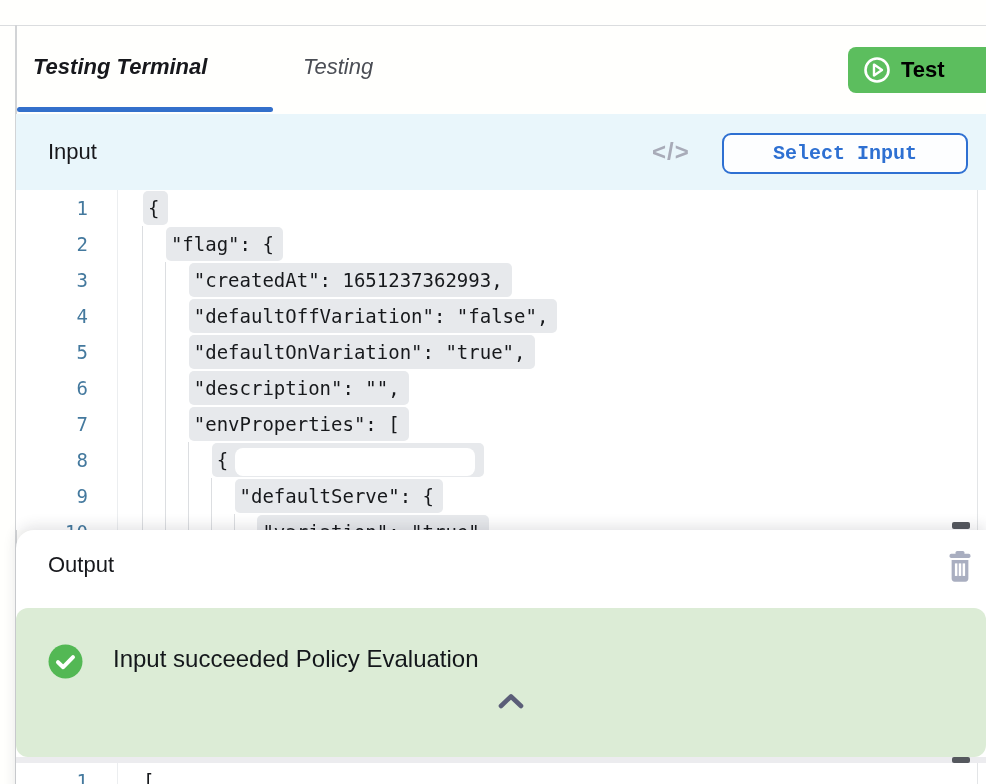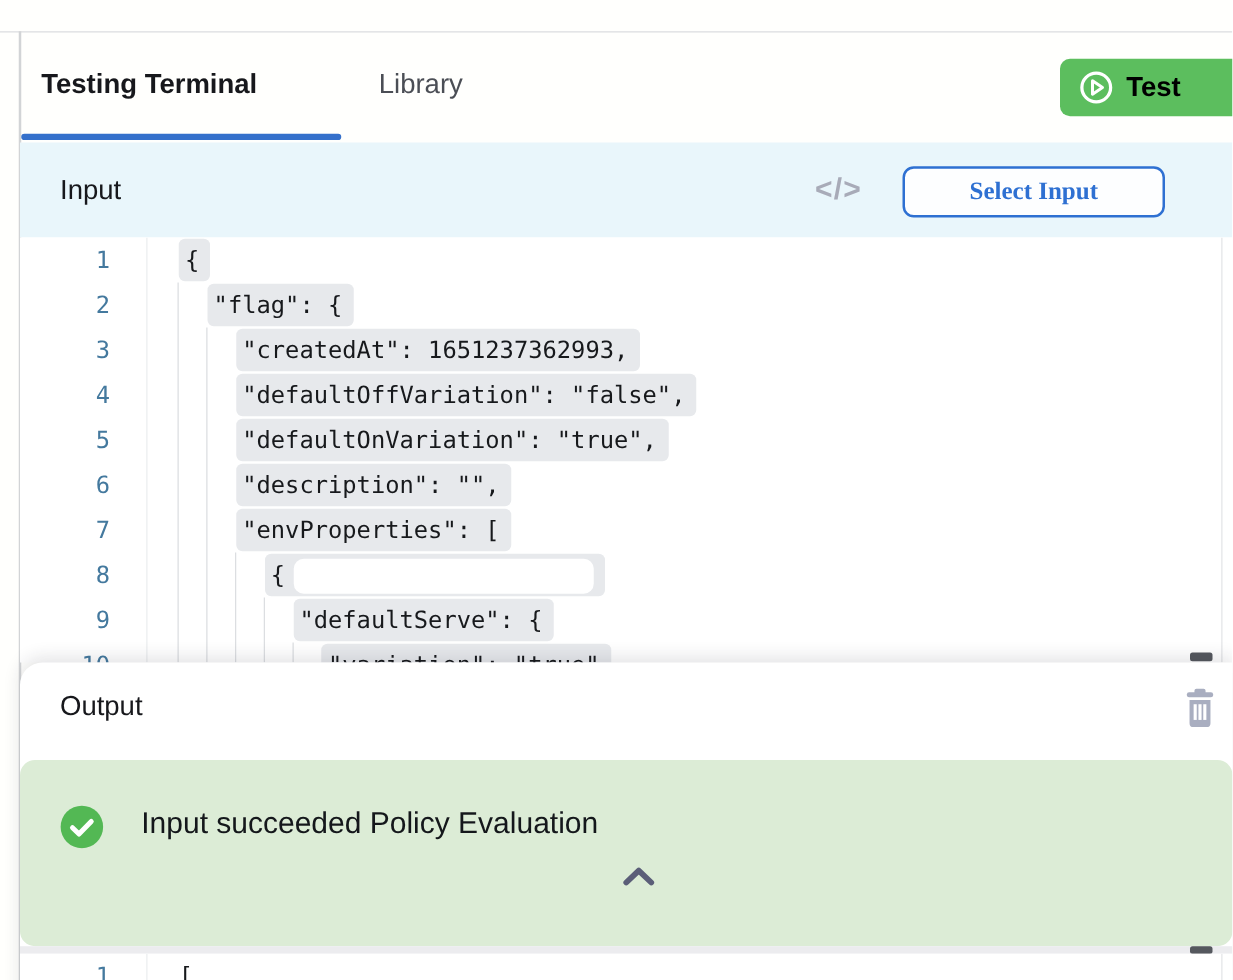--- a/index.html
+++ b/index.html
@@ -4,41 +4,41 @@
 <style>
   * { margin:0; padding:0; box-sizing:border-box; }
   html,body { width:986px; height:784px; overflow:hidden; background:#ffffff;
     font-family:"Liberation Sans", sans-serif; }
   .screen { position:relative; width:986px; height:784px; background:#fffffd; overflow:hidden; }
 
   .top-border { position:absolute; left:0; top:25px; width:986px; height:1px; background:#dbdddf; }
   .left-border { position:absolute; left:15px; top:25px; width:2px; height:759px; background:#d2d4d6; }
 
   
-  .tab { position:absolute; top:54px; font-size:22px; cursor:pointer; }
+  .tab { position:absolute; top:54px; font-size:22px; cursor:pointer;font-style:italic; }
   .tab.active { left:33px; font-weight:bold; color:#17181c; }
   .tab.inactive { left:303px; color:#4b4e55; font-weight:400; }
   .tab-underline { position:absolute; left:17px; top:107px; width:256px; height:5px;
     background:#3470cb; border-radius:3px; }
 
   
   .test-btn { position:absolute; left:848px; top:47px; width:152px; height:46px;
     background:#5cbe5e; border:none; border-radius:8px; display:flex; align-items:center;
     gap:10px; padding-left:15px; cursor:pointer; }
   .test-btn .label { color:#000000; font-size:22px; font-weight:bold; }
 
   
   .input-header { position:absolute; left:16px; top:114px; width:970px; height:76px; background:#e9f6fb; }
   .input-title { position:absolute; left:32px; top:25px; font-size:22px; color:#17181c; }
   .code-glyph { position:absolute; left:636px; top:24px; font-size:24px; font-weight:bold;
     color:#a8abb8; letter-spacing:1px; cursor:pointer;
     font-family:"Liberation Sans", sans-serif; }
-  .select-input-btn { position:absolute; left:706px; top:19px; width:210px; height:41px;
+  .select-input-btn { position:absolute; left:706px; top:19px; width:246px; height:41px;
     background:#fdfeff; border:2px solid #2e70d2; border-radius:9px; color:#2e70d2;
-    font-size:20px; font-weight:bold; font-family:Liberation Serif, serif; cursor:pointer; }
+    font-size:20px; font-weight:bold; font-family:Liberation Mono, monospace; cursor:pointer; }
 
   
   .editor { position:absolute; background:#ffffff; overflow:hidden; }
   .editor-input { left:16px; top:190px; width:970px; height:340px; }
   .code-row { display:flex; height:36px; line-height:36px; white-space:pre;
     font-family:"DejaVu Sans Mono", monospace; font-size:19px; }
   .gutter-num { display:inline-block; width:72px; text-align:right; color:#44799e; flex:none; }
   .code-text { padding-left:55px; color:#17191c; }
   .chip { background:#e7e9ec; border-radius:5px; padding:6px 9px 6px 5px; }
   .white-box { display:inline-block; width:240px; height:28px; background:#ffffff;
@@ -63,21 +63,21 @@
   .editor-output { position:absolute; left:0; top:233px; width:970px; height:21px; overflow:hidden; }
 </style>
 </head>
 <body>
 
 <div class="screen">
   <div class="top-border"></div>
   <div class="left-border"></div>
 
   <div class="tab active">Testing Terminal</div>
-  <div class="tab inactive">Library</div>
+  <div class="tab inactive">Testing</div>
   <div class="tab-underline"></div>
 
   <button class="test-btn">
     <span style="display:flex;">
       <svg width="28" height="28" viewBox="0 0 28 28">
         <circle cx="14" cy="14" r="11.5" fill="none" stroke="#ffffff" stroke-width="2.6"></circle>
         <path d="M11 8.6 L19 14 L11 19.4 Z" fill="none" stroke="#ffffff" stroke-width="2.4" stroke-linejoin="round"></path>
       </svg>
     </span>
     <span class="label">Test</span>

